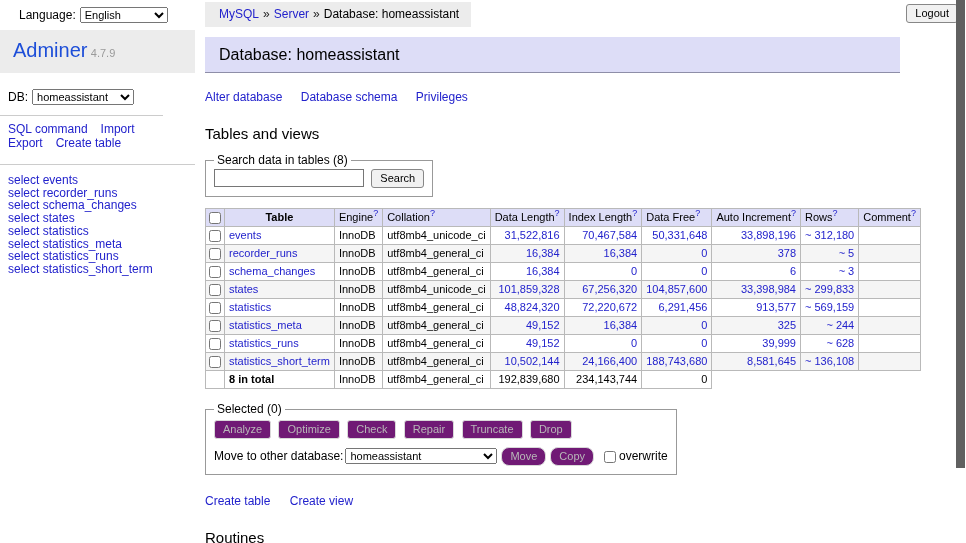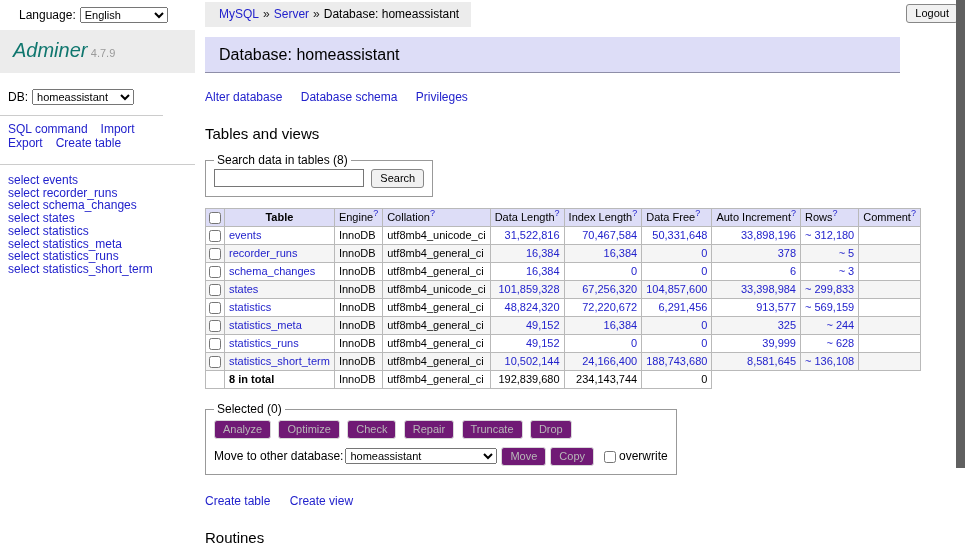--- a/index.html
+++ b/index.html
@@ -9,21 +9,21 @@
     background: #fff; color: #000;
     font-family: "Liberation Sans", sans-serif; font-size: 12px;
   }
   a { color: var(--link, #2222cc); text-decoration: none; cursor: pointer; }
 
   
   .sidebar { position: absolute; left: 0; top: 0; width: 195px; }
   .lang-row { margin: 7px 0 0; padding-left: 19px; }
   .lang-row select { width: 88px; font-size: 11px; margin-left: 4px; font-family: inherit; }
   .logo-band { background: var(--panel-bg, #eee); margin-top: 7px; padding: 9px 0 11px 13px; }
-  .logo-name { font-style: italic; font-size: 20px; color: #0f766e; }
+  .logo-name { font-size: 20px; color: #1d4ed8; }
   .logo-version { font-size: 11px; color: #9a9a9a; }
   .db-row { margin: 16px 0 0; padding-left: 8px; }
   .db-row select { width: 102px; font-size: 11px; margin-left: 4px; font-family: inherit; }
   .side-actions { margin: 10px 0 0; padding: 7px 0 8px 8px; border-top: 1px solid #ccc; width: 163px; line-height: 13px; }
   .side-actions a { display: inline-block; margin-right: 13px; margin-bottom: 1px; }
   .side-tables { margin: 5px 0 0; padding: 9px 0 0 8px; border-top: 1px solid #ccc; }
   .side-tables a { display: block; line-height: 12.7px; font-size: 12px; }
 
   
   .main { position: absolute; left: 205px; top: 0; width: 695px; }
@@ -62,21 +62,21 @@
   .total-row .lbl { font-weight: bold; }
   a.tbl-link { font-weight: normal; }
   sup.help { color: var(--link, #2222cc); font-size: 9px; line-height: 0; }
 
   
   .selected-fs { margin-top: 13px; }
   .btn-row { margin-top: 2px; }
   .btn-row button { margin-right: 4px; }
   .move-row { margin-top: 8px; }
   .move-row select { width: 152px; font-size: 11px; font-family: inherit; margin-left: 2px; }
-  .move-row button { margin-left: 4px; }
+  .move-row button { margin-left: 4px; border-radius: 8px; }
   .move-row .ovw-label { margin-left: 3px; }
   .move-row input[type="checkbox"] { margin-left: 10px; }
 
   .links-row { margin: 19px 0 0; }
   .links-row a { margin-right: 16px; }
 
   .scroll-thumb { position: absolute; right: 1px; top: 0; width: 9px; height: 468px; background: #606060; }
 </style>
 </head>
 <body>

